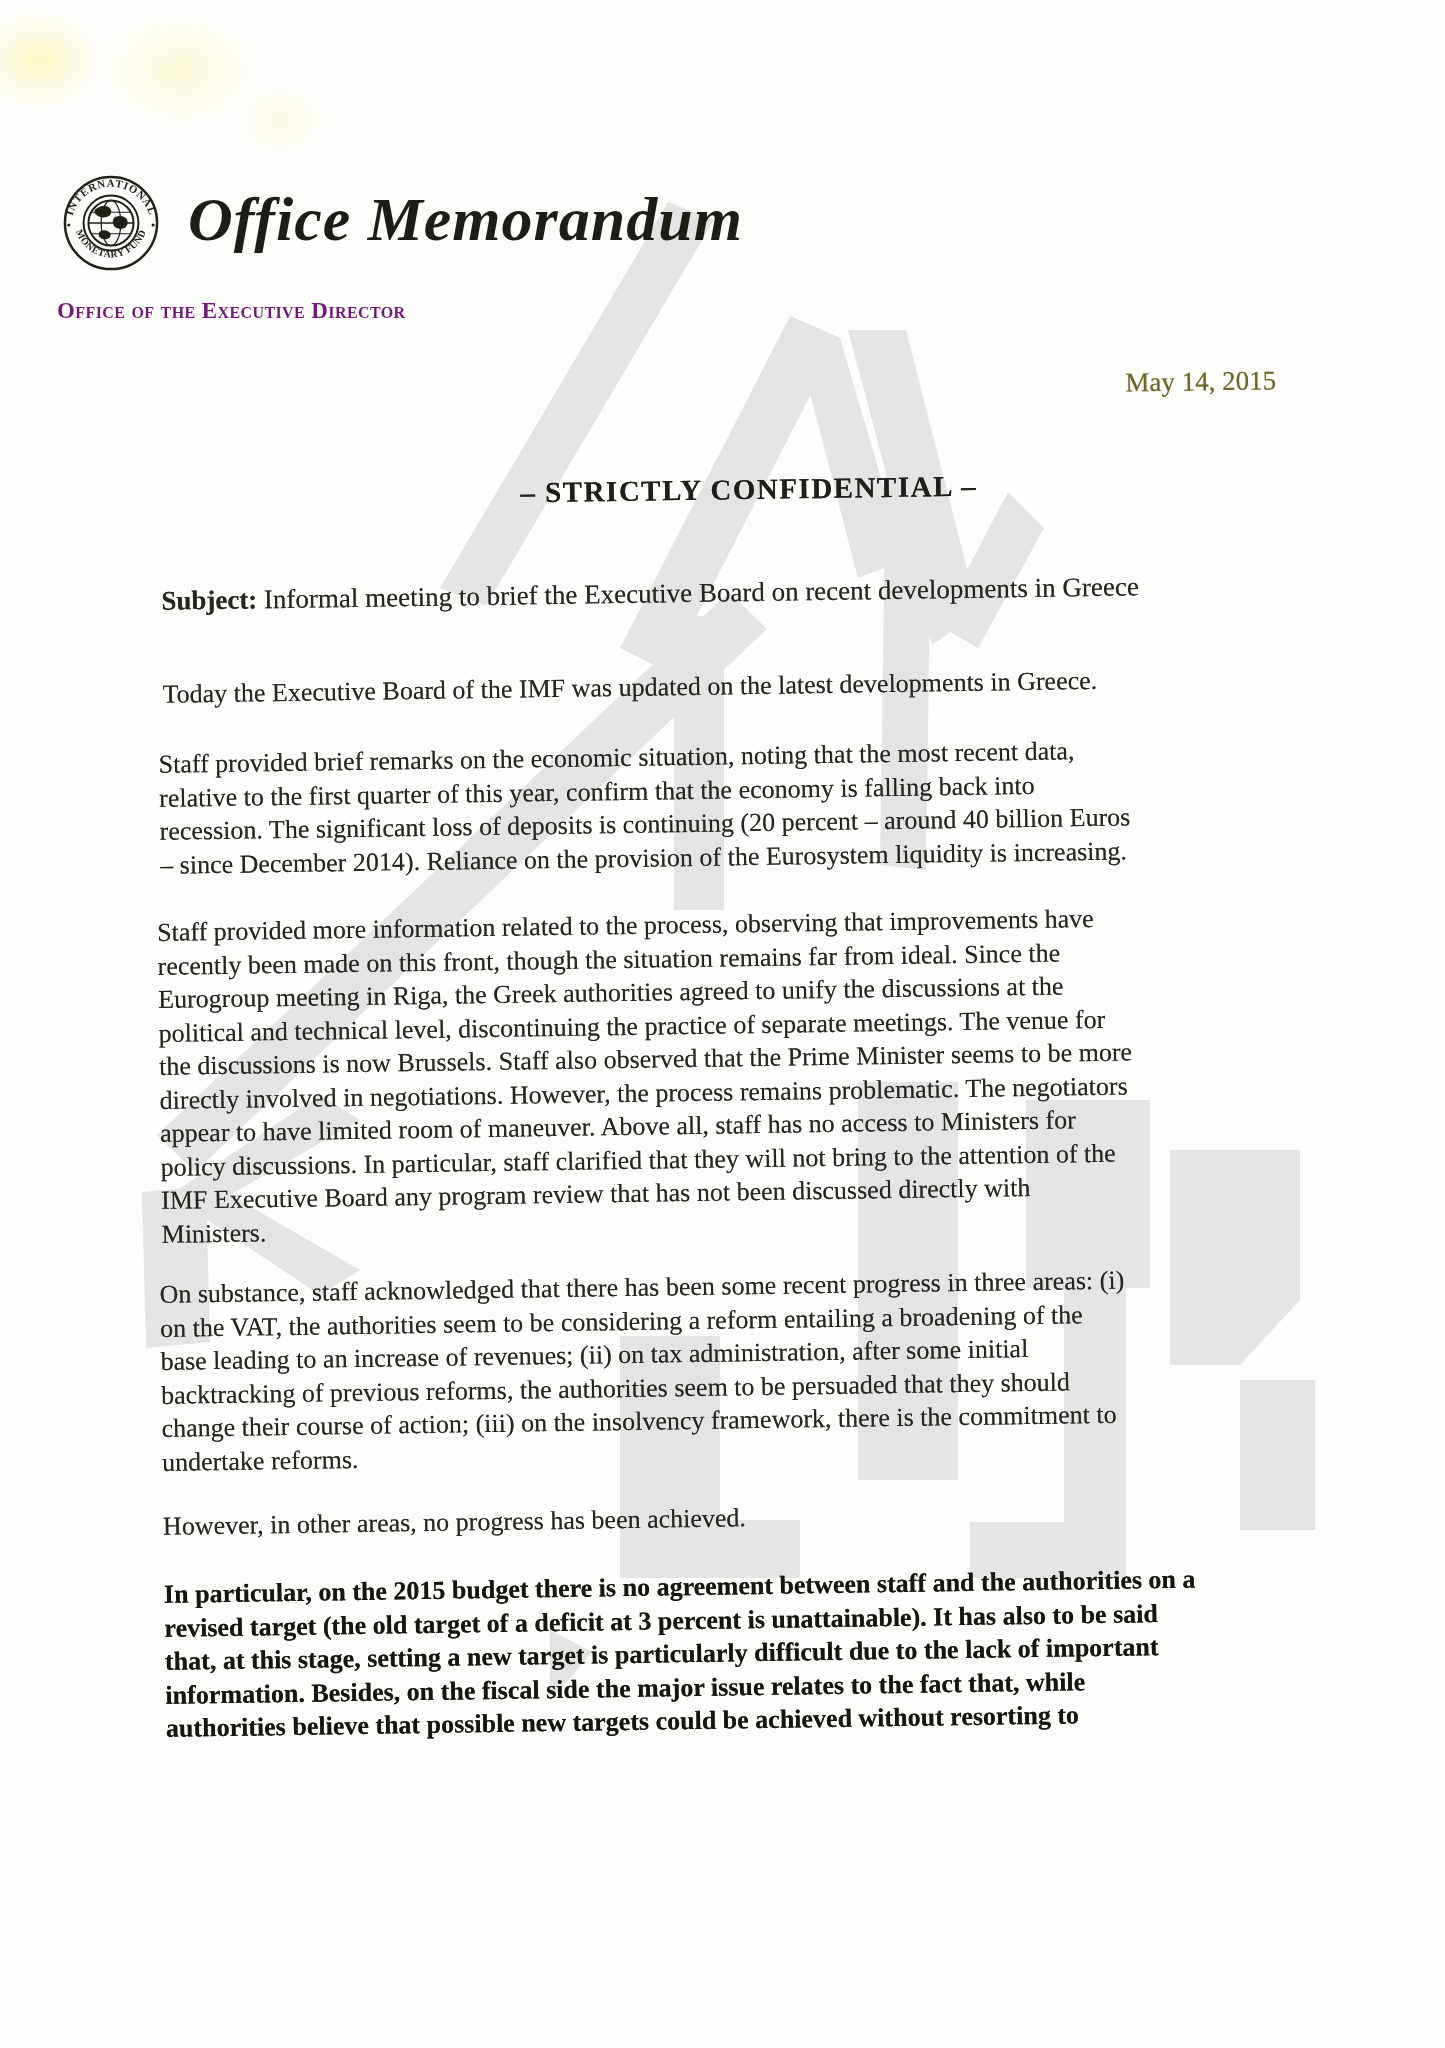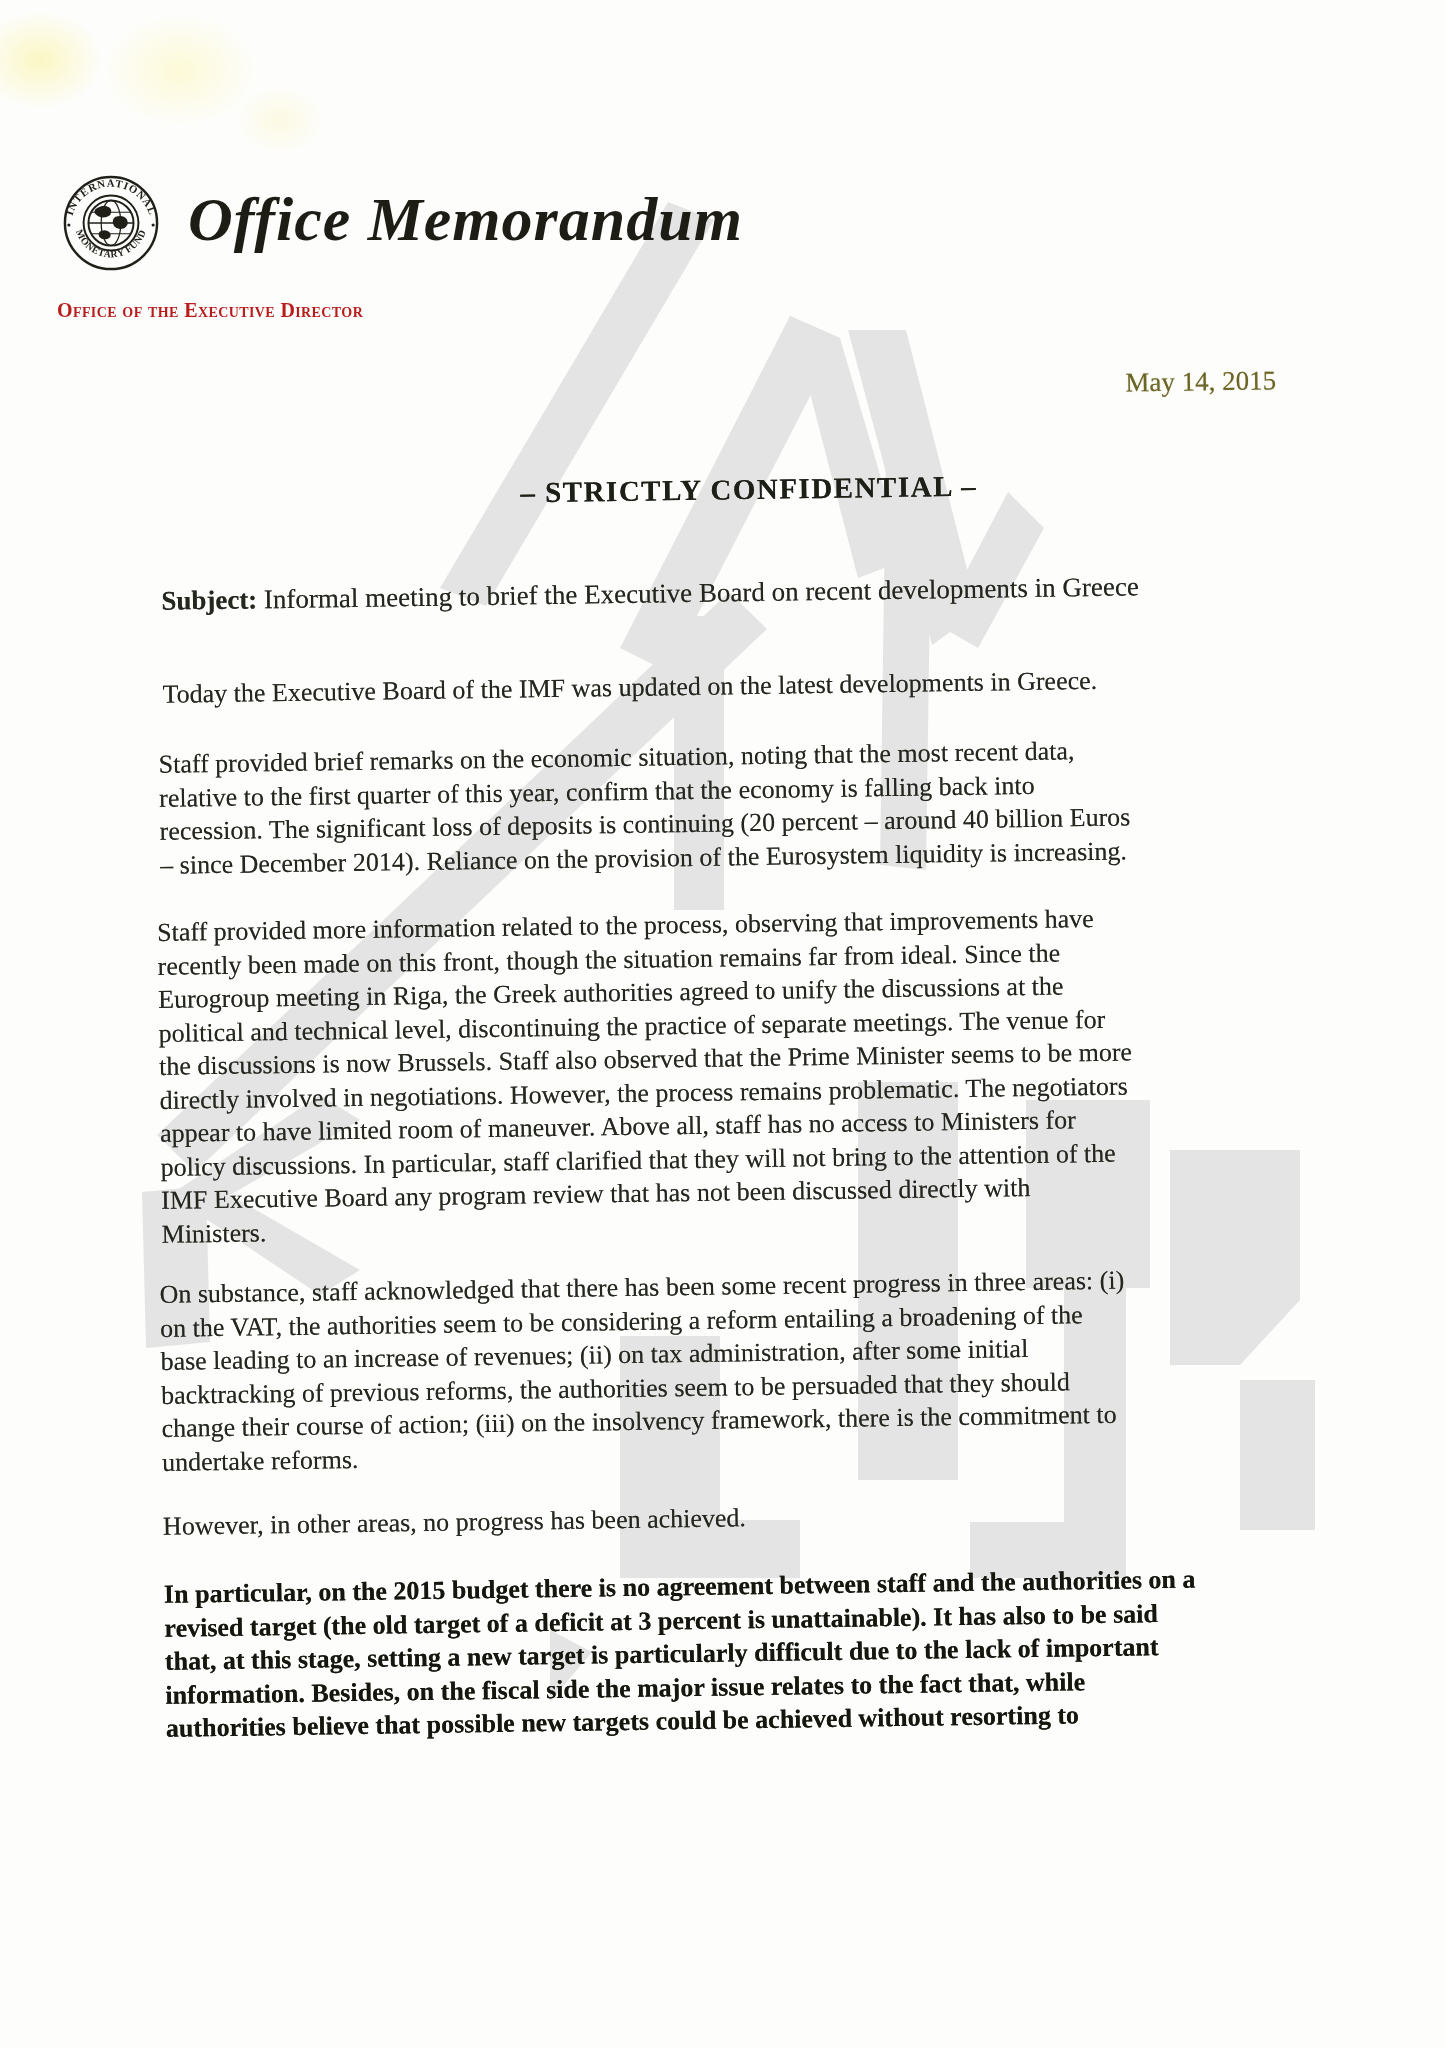--- a/index.html
+++ b/index.html
@@ -25,22 +25,22 @@
   }
   .watermark{position:absolute;left:0;top:0;z-index:0;color:var(--watermark);}
   .logo{position:absolute;left:62px;top:174px;width:98px;height:98px;z-index:2;}
   .memo-title{
     position:absolute;left:158px;top:184px;z-index:2;
     font-size:62px;font-weight:700;font-style:italic;letter-spacing:1px;
     color:#1d1c15;white-space:nowrap;margin-left:30px;
   }
   .office-block{
     position:absolute;left:57px;top:297px;z-index:2;
-    font-variant:small-caps;font-weight:600;font-size:20px;line-height:27px;
-    letter-spacing:.4px;color:#b91c1c;white-space:nowrap;text-align:center;
+    font-variant:small-caps;font-weight:600;font-size:23px;line-height:27px;
+    letter-spacing:.4px;color:#701a75;white-space:nowrap;text-align:center;
   }
   .doc-body{
     position:absolute;left:146px;top:382px;width:1170px;height:1500px;z-index:2;
     transform:rotate(-0.85deg);transform-origin:0 0;
     font-size:26px;
   }
   .doc-body .line,.para-line{white-space:nowrap;}
   .date-line{
     position:absolute;right:40px;top:0;font-size:27px;color:var(--date_ink);
     text-shadow:0 0 1px rgba(125,115,45,.55);white-space:nowrap;

